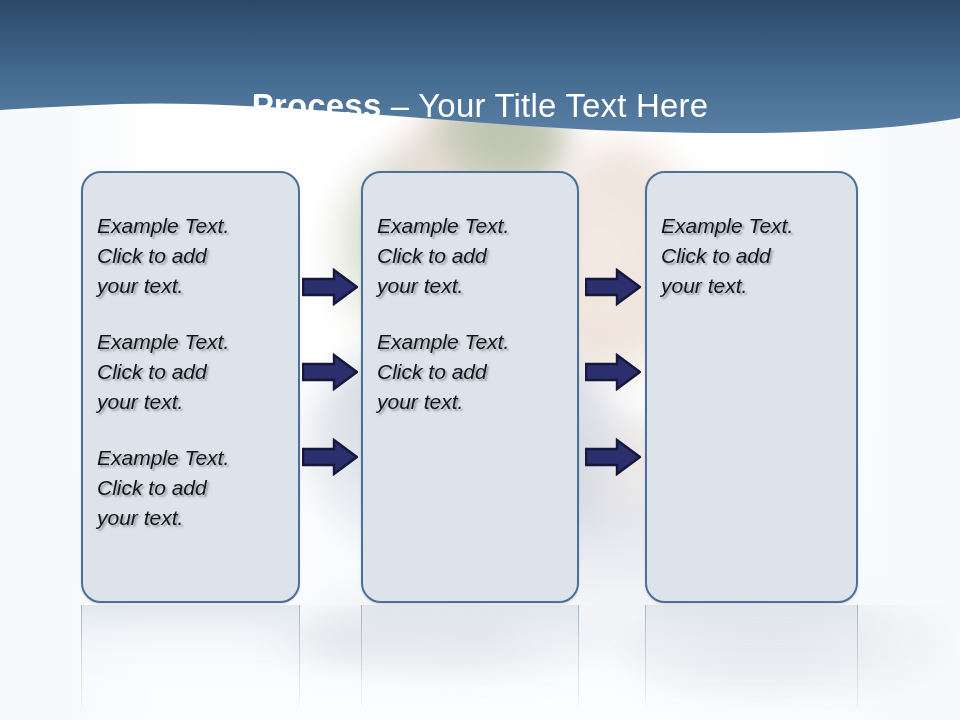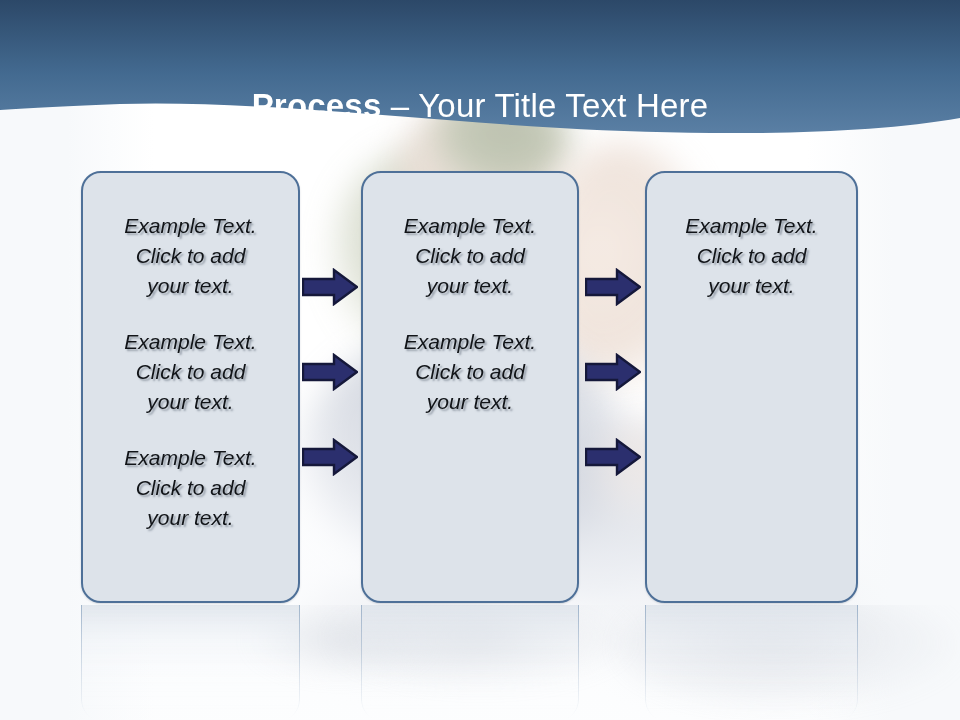--- a/index.html
+++ b/index.html
@@ -144,21 +144,21 @@
     box-sizing: border-box;
     background: #dde3ea;
     border: 2px solid #4e7098;
     border-radius: 20px;
     box-shadow: 0 1px 2px rgba(40,60,90,.18);
   }
   .pbox-inner {
     position: absolute;
     left: 2px; right: 0; top: 0;
     padding: 38px 14px 0 12px;
-    text-align: center;
+    text-align: left;
   }
   .ptext {
     font-family: "Liberation Sans", sans-serif;
     font-style: italic;
     font-weight: normal;
     font-size: 21px;
     line-height: 30px;
     color: #111418;
     text-shadow: 2px 2px 2px rgba(90,100,115,.55);
     margin: 0 0 26px 0;

